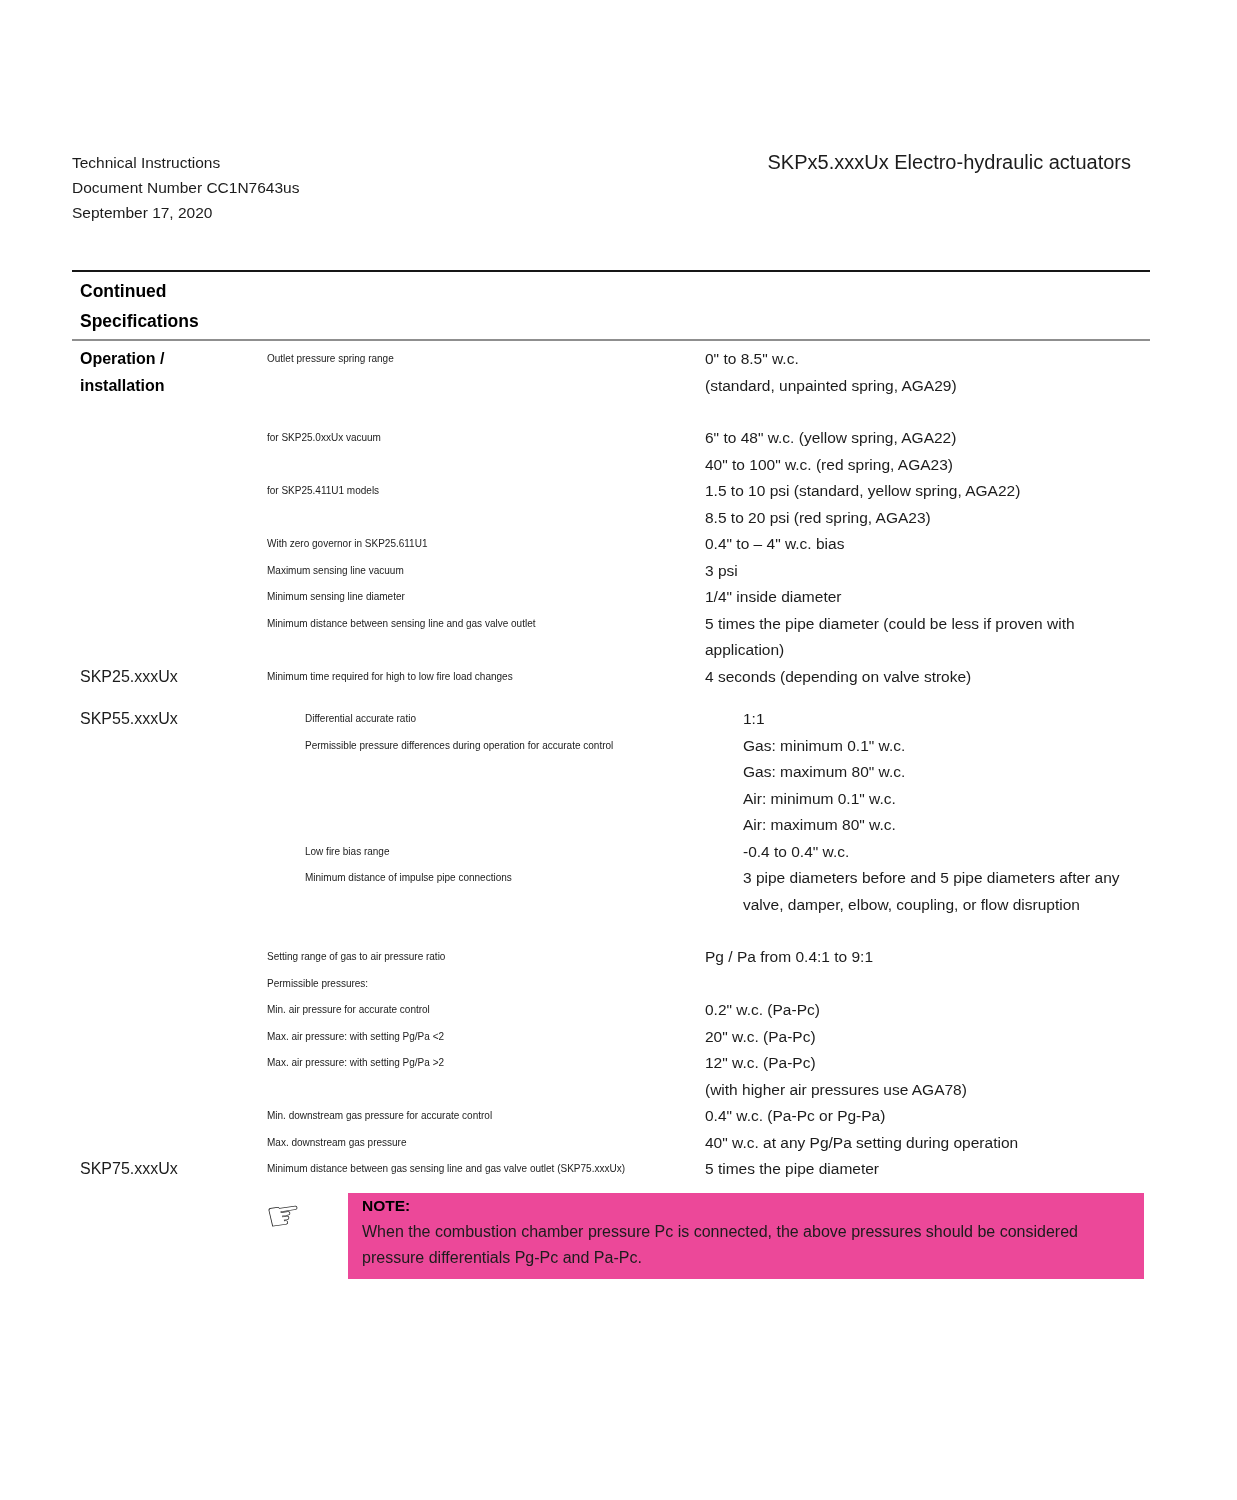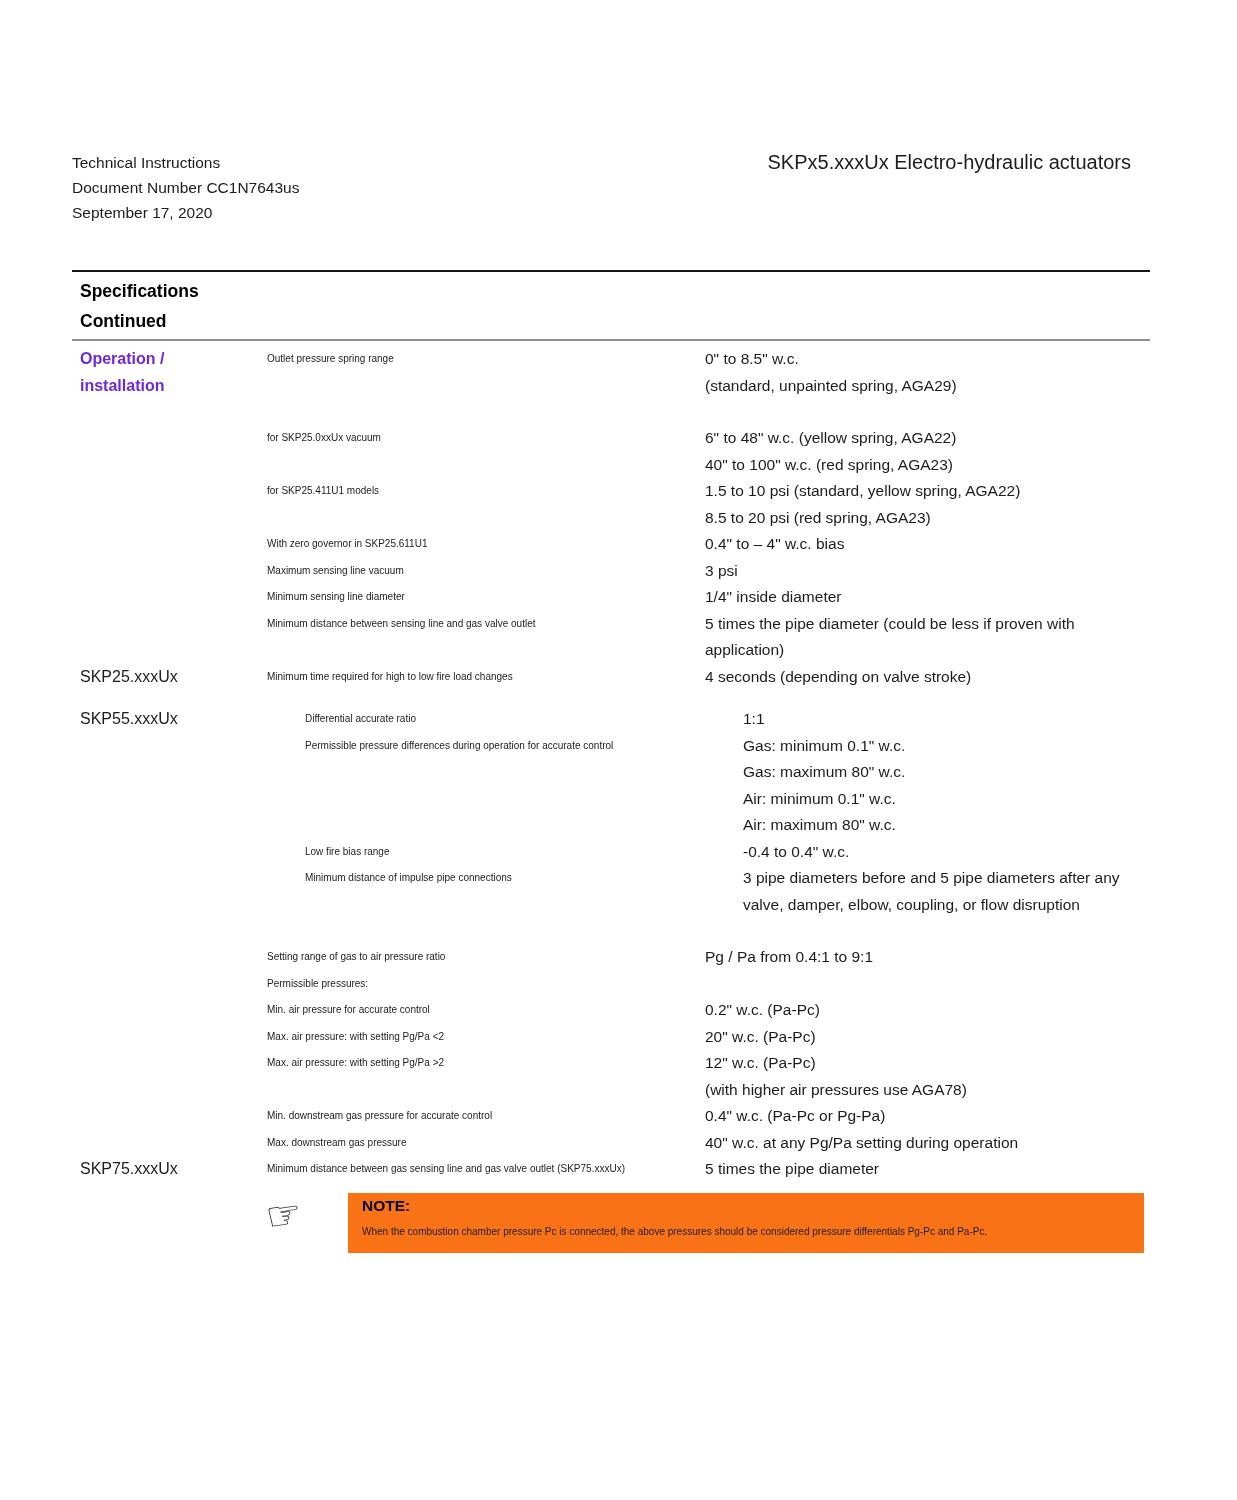--- a/index.html
+++ b/index.html
@@ -14,50 +14,50 @@
   .spec{position:absolute;left:72px;top:270px;width:1078px;border-top:2px solid #161616;}
   .spec-title{border-bottom:2px solid #8f8f8f;padding:4px 0 3px 8px;}
   .spec-title div{font-weight:bold;font-size:17.5px;line-height:30px;color:#000;}
 
   .section{display:flex;align-items:flex-start;}
   .sec-gap-sm{margin-top:16px;gap:38px;}
   .sec-gap-md{margin-top:26px;align-items:flex-end;}
   .sec-first{margin-top:5px;}
   .col-label{width:195px;box-sizing:border-box;padding-left:8px;font-size:16px;
              line-height:26.5px;white-space:pre-line;flex-shrink:0;}
-  .col-label.bold{font-weight:bold;color:#6d28d9;}
+  .col-label.bold{font-weight:bold;color:#000000;}
   .rows{flex:1;display:flex;flex-direction:column;}
   .row{display:flex;align-items:flex-start;}
   .row-desc{width:438px;box-sizing:border-box;padding-right:14px;font-size:10px;line-height:26.5px;flex-shrink:0;}
   .row-value{flex:1;font-size:15.5px;line-height:26.5px;}
   .row-value .vline{min-height:26.5px;}
 
   .note-wrap{position:relative;margin-left:276px;margin-top:10px;width:796px;box-sizing:border-box;}
-  .note-box{background:#f97316;padding:0 14px 8px 14px;}
+  .note-box{background:#ec4899;padding:0 14px 8px 14px;}
   .note-title{font-weight:bold;font-size:15.5px;line-height:26px;color:#000;}
-  .note-body{font-size:10px;line-height:26px;}
+  .note-body{font-size:16px;line-height:26px;}
   .hand-icon{
     position:absolute;left:-82px;top:2px;font-size:40px;line-height:40px;color:#1c1c1c;
     font-family:"DejaVu Sans", sans-serif;transform:rotate(-8deg);
   }
 </style>
 </head>
 <body>
 
 <div class="header-left">
   <div>Technical Instructions</div>
   <div>Document Number CC1N7643us</div>
   <div>September 17, 2020</div>
 </div>
 <div class="header-right">SKPx5.xxxUx Electro-hydraulic actuators</div>
 
 <div class="spec">
   <div class="spec-title">
+    <div>Continued</div>
     <div>Specifications</div>
-    <div>Continued</div>
   </div>
 
   <div id="spec-sections">
       <div class="section sec-first">
         <div class="col-label bold">Operation /
 installation</div>
         <div class="rows">
           <div class="row">
             <div class="row-desc">Outlet pressure spring range</div>
             <div class="row-value">

